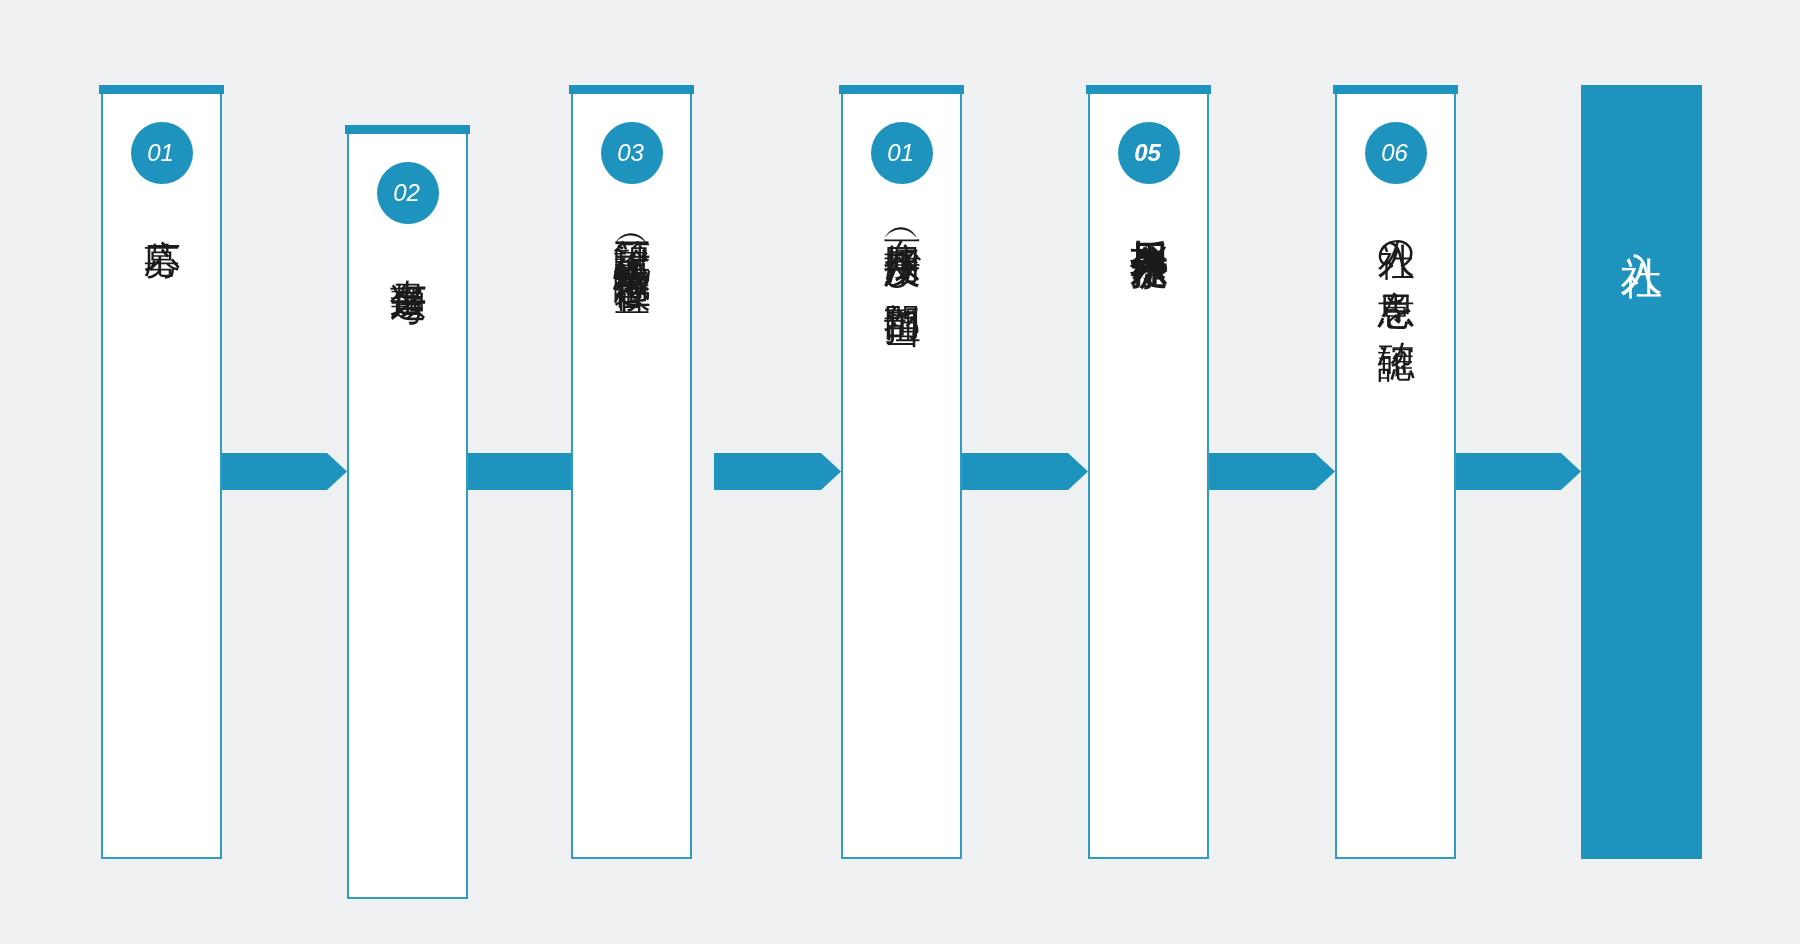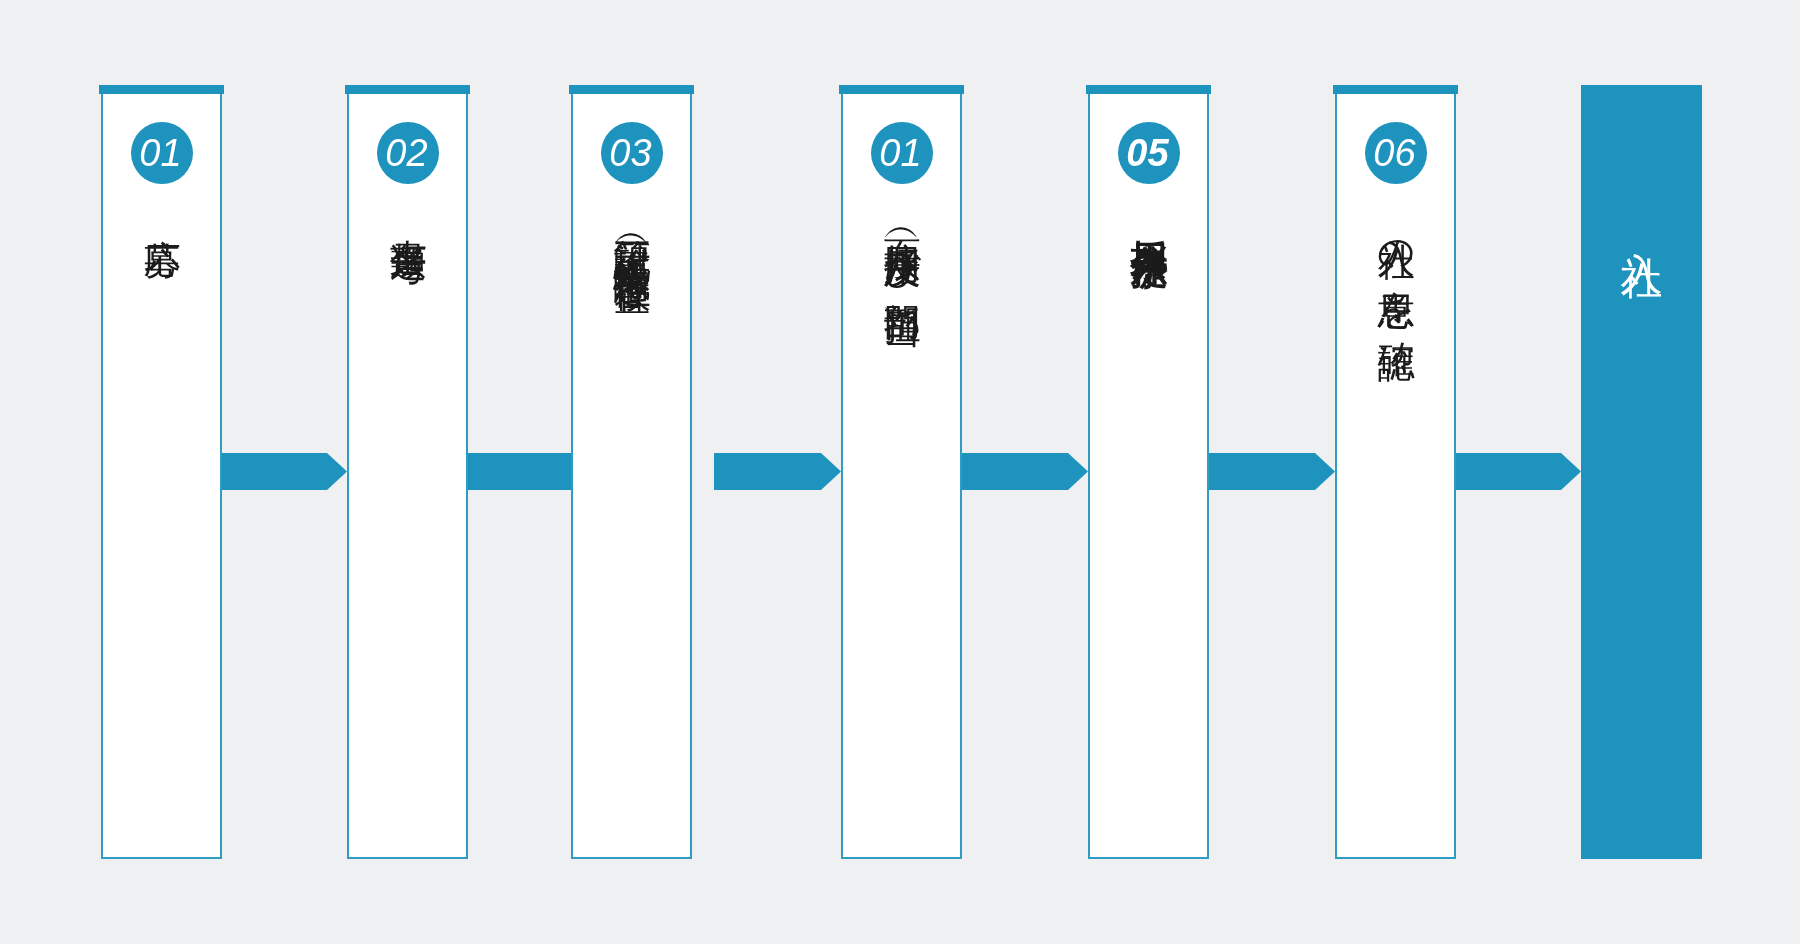--- a/index.html
+++ b/index.html
@@ -43,21 +43,21 @@
     width:62px;height:62px;
     border-radius:50%;
     background:var(--accent);
     display:flex;
     align-items:center;
     justify-content:center;
     flex:0 0 auto;
   }
   .badge-num{
     color:var(--badge-text);
-    font-size:38px;
+    font-size:24px;
     font-style:italic;
     line-height:1;
     transform:translateX(-1px);
   }
   .step-label{
     margin-top:26px;
     writing-mode:vertical-rl;
     text-orientation:mixed;
     font-size:37px;
     letter-spacing:3px;
@@ -98,21 +98,21 @@
   <div id="steps-container">
     <div class="step-card" style="left: 101px;">
       <div class="top-bar"></div>
       <div class="badge">
         <span class="badge-num">01</span>
       </div>
       <span class="step-label">応募</span>
     </div>
     <div class="arrow" style="left: 222px; width: 125px;"></div>
 
-    <div class="step-card" style="left: 347px;">
+    <div class="step-card" style="left: 347px; margin-top: 40px;">
       <div class="top-bar"></div>
       <div class="badge">
         <span class="badge-num">02</span>
       </div>
       <span class="step-label">書類選考</span>
     </div>
     <div class="arrow" style="left: 468px; width: 125px;"></div>
 
     <div class="step-card" style="left: 571px;">
       <div class="top-bar"></div>

